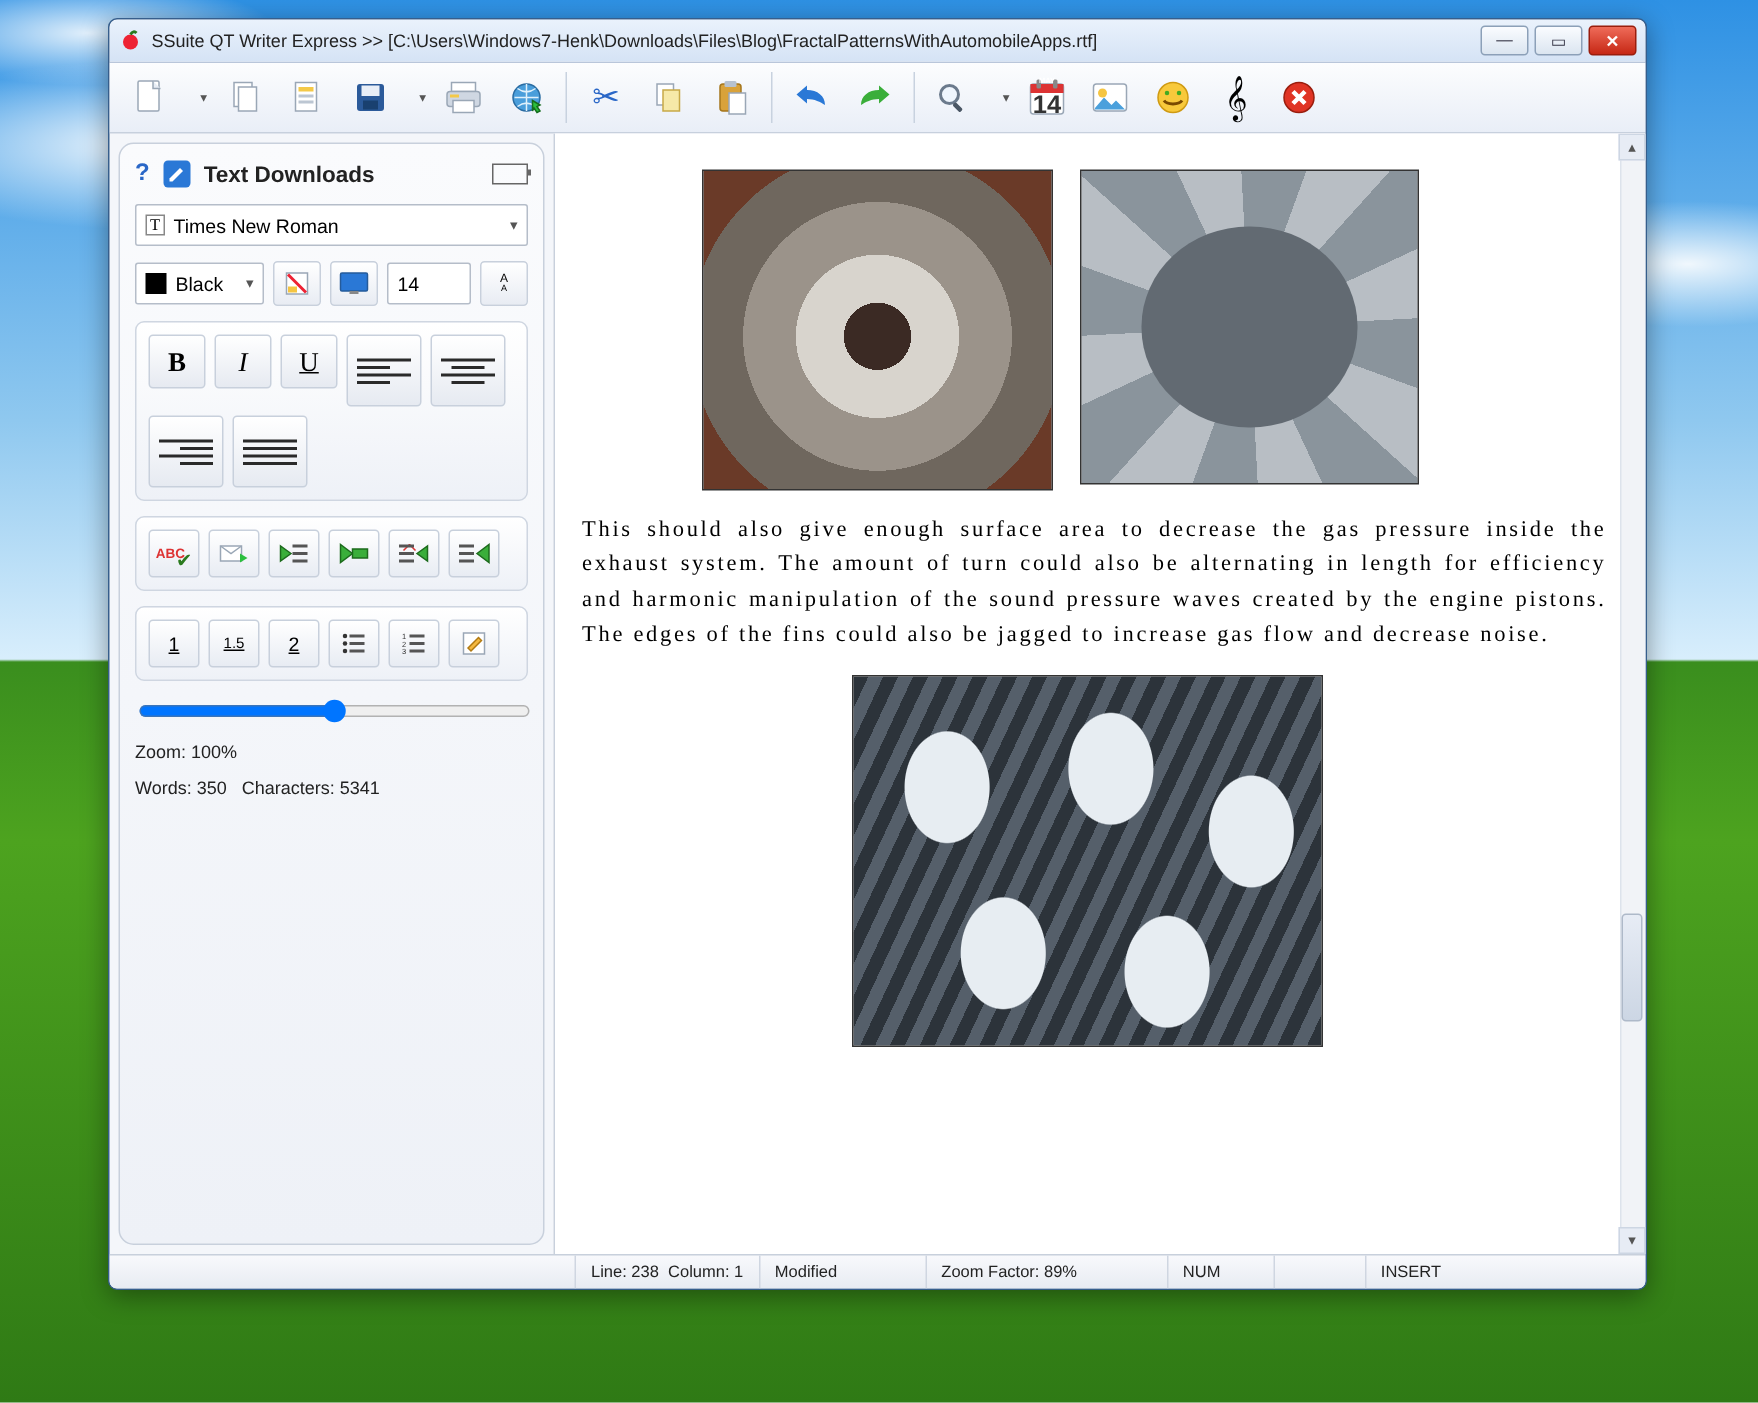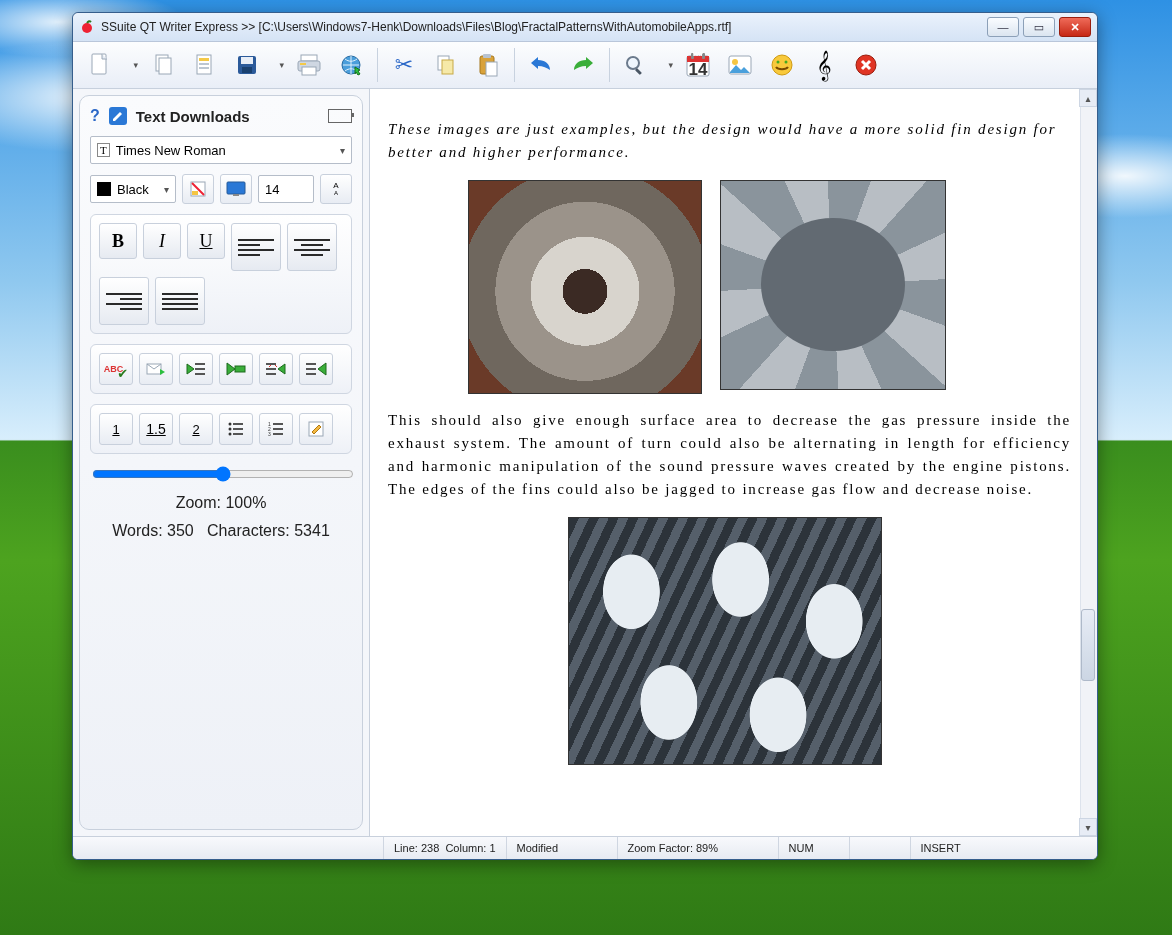--- a/index.html
+++ b/index.html
@@ -56,21 +56,21 @@
   .numf{width:42px}
   .iconbtn{width:30px;height:28px;border:1px solid #c8d0dc;background:linear-gradient(#fff,#e8ecf3);border-radius:3px;display:flex;align-items:center;justify-content:center;font-size:14px}
   .group{border:1px solid #cfd6e1;border-radius:6px;padding:8px;background:linear-gradient(#fff,#eef1f7);display:flex;gap:6px;flex-wrap:wrap}
   .fbtn{width:36px;height:34px;border:1px solid #c8d0dc;background:linear-gradient(#fff,#e6eaf1);border-radius:3px;display:flex;align-items:center;justify-content:center;font:18px/1 "Times New Roman",serif}
   .fbtn.u{text-decoration:underline}
   .fbtn.i{font-style:italic}
   .albtn{width:36px;height:34px;border:1px solid #c8d0dc;background:linear-gradient(#fff,#e6eaf1);border-radius:3px;display:flex;flex-direction:column;align-items:stretch;justify-content:center;padding:6px;gap:3px}
   .albtn span{height:2px;background:#2a2a2a}
   .small-ico{width:32px;height:30px;border:1px solid #c8d0dc;background:linear-gradient(#fff,#e8ecf3);border-radius:3px;display:flex;align-items:center;justify-content:center;font-size:13px}
   .slider{width:100%}
-  .centertxt{text-align:center;font-size:16px;color:#222}
+  .centertxt{text-align:left;font-size:12px;color:#222}
   .doc{flex:1;background:#fff;border-left:1px solid #c8d0dc;position:relative;overflow:hidden}
   .doc-scroll{position:absolute;right:0;top:0;bottom:0;width:16px;background:#f1f3f7;border-left:1px solid #dde3ec}
   .sthumb{position:absolute;right:2px;width:12px;height:70px;top:520px;background:linear-gradient(#e7ecf5,#ccd6e4);border:1px solid #aeb9c9;border-radius:3px}
   .sar{position:absolute;right:0;width:16px;height:16px;display:flex;align-items:center;justify-content:center;font-size:10px;color:#555;background:#e7ecf5;border:1px solid #cdd6e3}
   .page{padding:14px 26px 0 18px;font-family:"Times New Roman",Georgia,serif;font-size:15px;color:#000;letter-spacing:.12em;line-height:1.55}
   .page em{font-style:italic}
   .imgrow{display:flex;gap:18px;margin:10px 0 14px 80px}
   .imgbox{border:1px solid #333;background:#888;background:
      radial-gradient(circle at 50% 52%,#3b2a24 0 14%,#d8d4cd 14% 34%,#9b938a 34% 56%,#6f675e 56% 78%,#6a3a28 78% 100%)}
   .imgbox.b{background:
@@ -350,21 +350,21 @@
               <rect x="1" y="12" width="10" height="2" fill="#555"></rect>
             </svg>
           </div>
       </div>
 
       <div class="group">
         <div class="small-ico">
             <span style="text-decoration:underline">1</span>
           </div>
         <div class="small-ico">
-            <span style="text-decoration:underline;font-size:14px">1.5</span>
+            <span style="text-decoration:underline;font-size:10px">1.5</span>
           </div>
         <div class="small-ico">
             <span style="text-decoration:underline">2</span>
           </div>
         <div class="small-ico">
             <svg width="16" height="14" viewBox="0 0 16 14">
               <circle cx="2" cy="2" r="1.5" fill="#333"></circle>
               <rect x="5" y="1" width="10" height="2" fill="#555"></rect>
               <circle cx="2" cy="7" r="1.5" fill="#333"></circle>
               <rect x="5" y="6" width="10" height="2" fill="#555"></rect>
@@ -393,21 +393,20 @@
       <input type="range" min="0" max="200" value="100" class="slider" style="">
       <div class="centertxt">Zoom: 100%</div>
       <div class="centertxt">
         <span>Words: 350</span>&nbsp;&nbsp;
         <span>Characters: 5341</span>
       </div>
     </div>
 
     <div class="doc">
       <div class="page">
-        <p><em>These images are just examples, but the design would have a more solid fin design for better and higher performance.</em></p>
         <div class="imgrow">
           <div class="imgbox" style="width:232px;height:212px"></div>
           <div class="imgbox b" style="width:224px;height:208px"></div>
         </div>
         <p class="justify">This should also give enough surface area to decrease the gas pressure inside the exhaust system. The amount of turn could also be alternating in length for efficiency and harmonic manipulation of the sound pressure waves created by the engine pistons. The edges of the fins could also be jagged to increase gas flow and decrease noise.</p>
         <div class="imgwide"></div>
       </div>
       <div class="doc-scroll">
         <div class="sar" style="top:0">▴</div>
         <div class="sthumb"></div>

